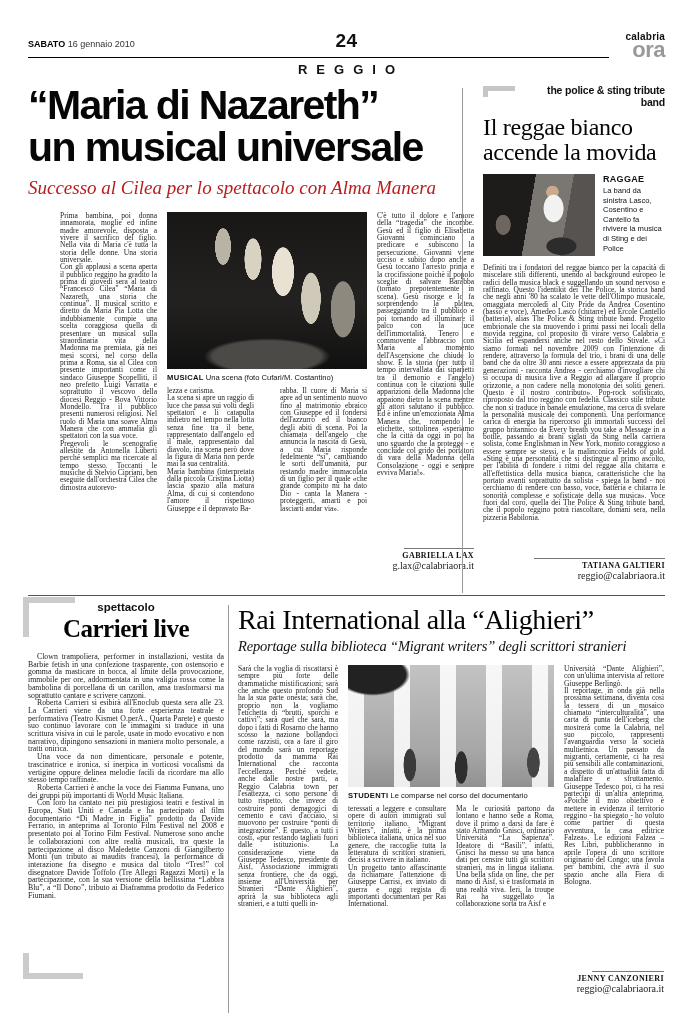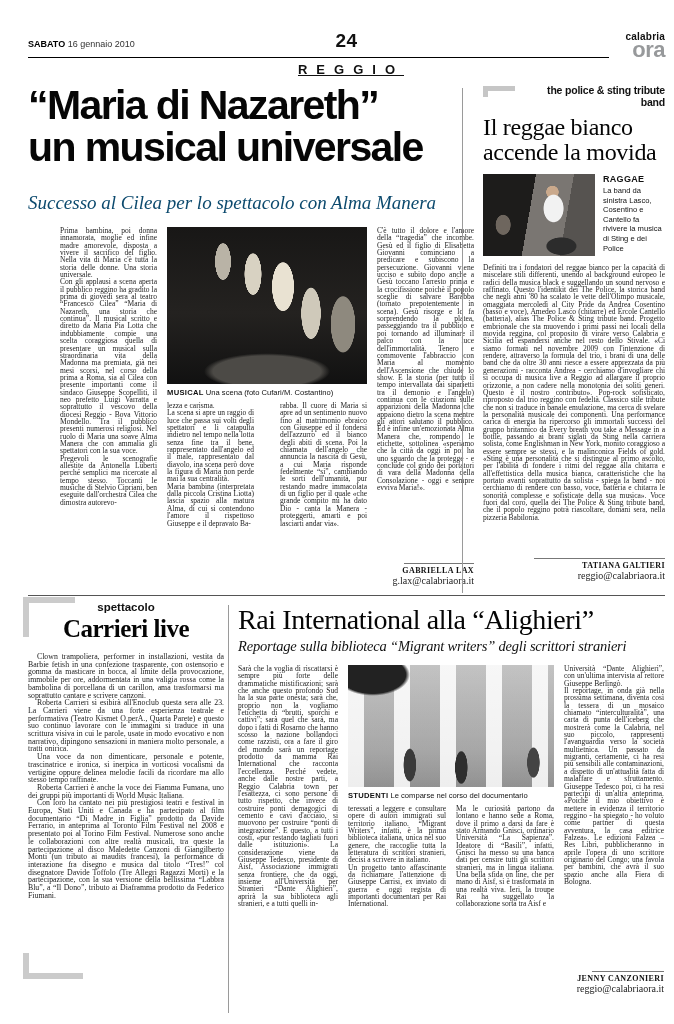--- a/index.html
+++ b/index.html
@@ -17,40 +17,40 @@
   #header .row { position:relative; height:27px; }
   #date { position:absolute; left:0; top:9px; font-size:9px; color:#333; }
   #date .day { font-weight:bold; color:#000; }
   #pagenum { position:absolute; left:0; right:0; text-align:center; top:0;
              font-weight:bold; font-size:19px; letter-spacing:0.5px; }
   #logo { position:absolute; right:0; top:2px; text-align:right; line-height:1; }
   #logo .l1 { font-weight:bold; font-size:10px; letter-spacing:0.2px; display:block; }
   #logo .l2 { font-weight:bold; font-size:22px; color:#97999b; display:block; margin-top:-3px; letter-spacing:-0.5px; }
   #header .rule { border-top:1.6px solid #000; width:calc(100% - 56px); }
   #sectiontitle { text-align:center; font-weight:bold; font-size:13px;
-                  letter-spacing:9px; margin-top:4px; padding-left:9px;text-decoration:underline; }
+                  letter-spacing:9px; margin-top:4px; padding-left:9px; }
 
   
   .bt { font-size:7.5px; line-height:7.35px; text-align:justify; color:#1b1b1b;
         white-space:pre-line; overflow:hidden; }
   .byline { text-align:right; margin-top:6px; }
   .byline .brule { border-top:1px solid #777; width:72%; margin:0 0 2px auto; }
   .byline .bname { font-weight:bold; font-size:8px; letter-spacing:0.4px; }
   .byline .bmail { font-size:10px; color:#222; }
   .cap { font-size:7.6px; color:#111; }
   .cap .clabel { font-weight:bold; letter-spacing:0.3px; }
   .vrule { position:absolute; width:1px; background:#9a9a9a; }
   .hrule { position:absolute; height:1px; background:#555; }
 
   
   #main-article { position:absolute; left:28px; top:84px; width:436px; }
   #main-article .hl { font-family:"Liberation Sans","DejaVu Sans",sans-serif;
     font-weight:bold; font-size:41px; line-height:42px; letter-spacing:-1.6px;
     white-space:nowrap; color:#060606; }
-  #main-article .sub { font-style:italic; font-size:19px; margin-top:24px; color:#0c4a6e; }
+  #main-article .sub { font-style:italic; font-size:19px; margin-top:9px; color:#b91c1c; }
   #main-body { display:grid; grid-template-columns:97px 200px 97px; gap:10px; margin-top:13px;margin-left:32px; }
   #main-col1 { height:368px; }
   #main-col4-wrap { }
   #main-col4 { height:330px; }
   #main-photo { width:200px; height:157px;
     background:
       radial-gradient(ellipse 18px 40px at 58% 38%, #e9e2d2 0 60%, transparent 62%),
       radial-gradient(ellipse 14px 34px at 43% 30%, #d8d2c2 0 60%, transparent 62%),
       radial-gradient(ellipse 16px 42px at 72% 55%, #cfc9ba 0 60%, transparent 62%),
       radial-gradient(ellipse 13px 30px at 28% 22%, #b9b3a6 0 60%, transparent 62%),

